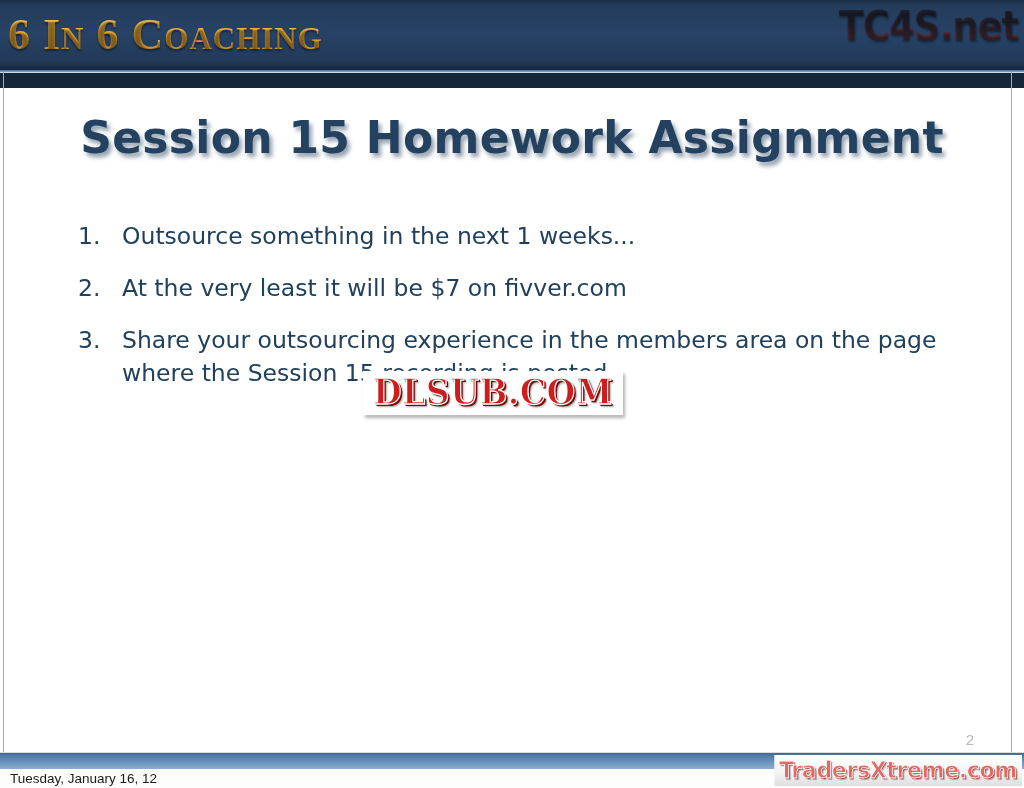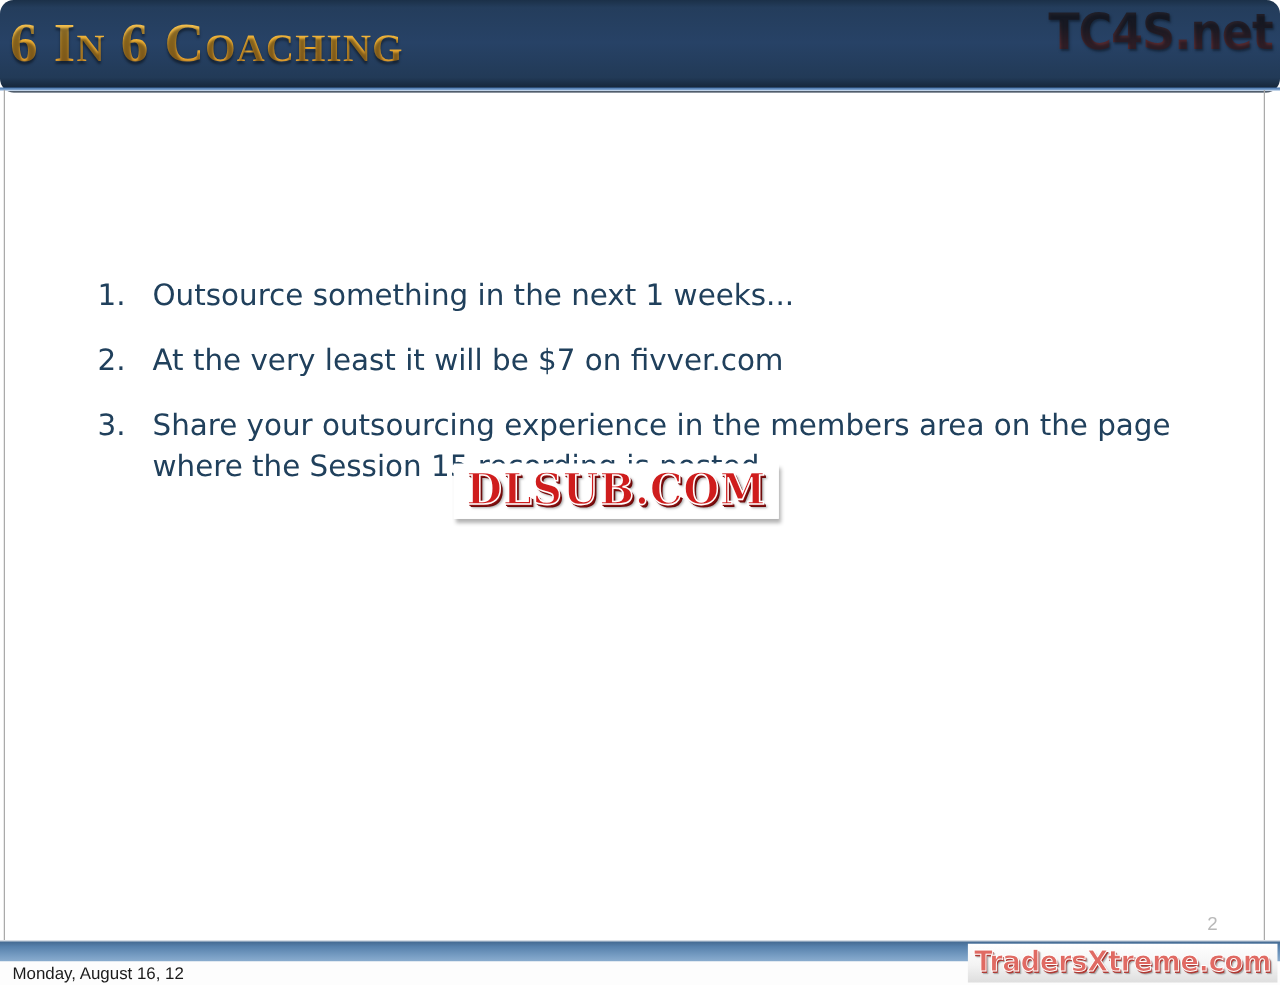--- a/index.html
+++ b/index.html
@@ -33,25 +33,24 @@
     position: absolute;
     left: 1011px; top: 72px;
     width: 1px; height: 680px;
     background: #aaaaaa;
   }
 
   
   #header-band {
     position: absolute;
     left: 0; top: 0;
-    width: 1024px; height: 74px;
+    width: 1024px; height: 88px;
     background: linear-gradient(to bottom,
         #1b3048 0px, #243d5c 6px, #274266 34px, #223a57 62px, #16273b 70px);
     overflow: hidden;
-    border-radius: 11px;
   }
   #header-underline {
     position: absolute;
     left: 0; top: 70px;
     width: 1024px; height: 3px;
     background: linear-gradient(to bottom, #3f6da6 0%, #7fa4cf 60%, #ffffff 100%);
   }
   #brand-title {
     position: absolute;
     left: 8px; top: 8px;
@@ -211,20 +210,21 @@
 
   <div id="header-band">
     <div id="brand-title">6 In 6 Coaching</div>
     <div id="tc4s-logo">TC4S.net</div>
   </div>
   <div id="header-underline"></div>
 
   <div class="frame-border-left"></div>
   <div class="frame-border-right"></div>
 
+  <div id="slide-title">Session 15 Homework Assignment</div>
 
   <div id="bullet-list">
 
     <div class="bullet-row">
       <span class="bullet-num">1.</span>
       <span class="bullet-text">Outsource something in the next 1 weeks...</span>
     </div>
 
     <div class="bullet-row">
       <span class="bullet-num">2.</span>
@@ -236,16 +236,16 @@
       <span class="bullet-text">Share your outsourcing experience in the members area on the page where the Session 15 recording is posted.</span>
     </div>
 
   </div>
 
   <div id="dlsub-watermark">DLSUB.COM</div>
 
   <div id="page-number">2</div>
   <div id="footer-bar"></div>
   <div id="footer-strip"></div>
-  <div id="footer-date">Monday, August 16, 12</div>
+  <div id="footer-date">Tuesday, January 16, 12</div>
   <div id="tradersxtreme-logo">TradersXtreme.com</div>
 
 </div>
 
 </body></html>

